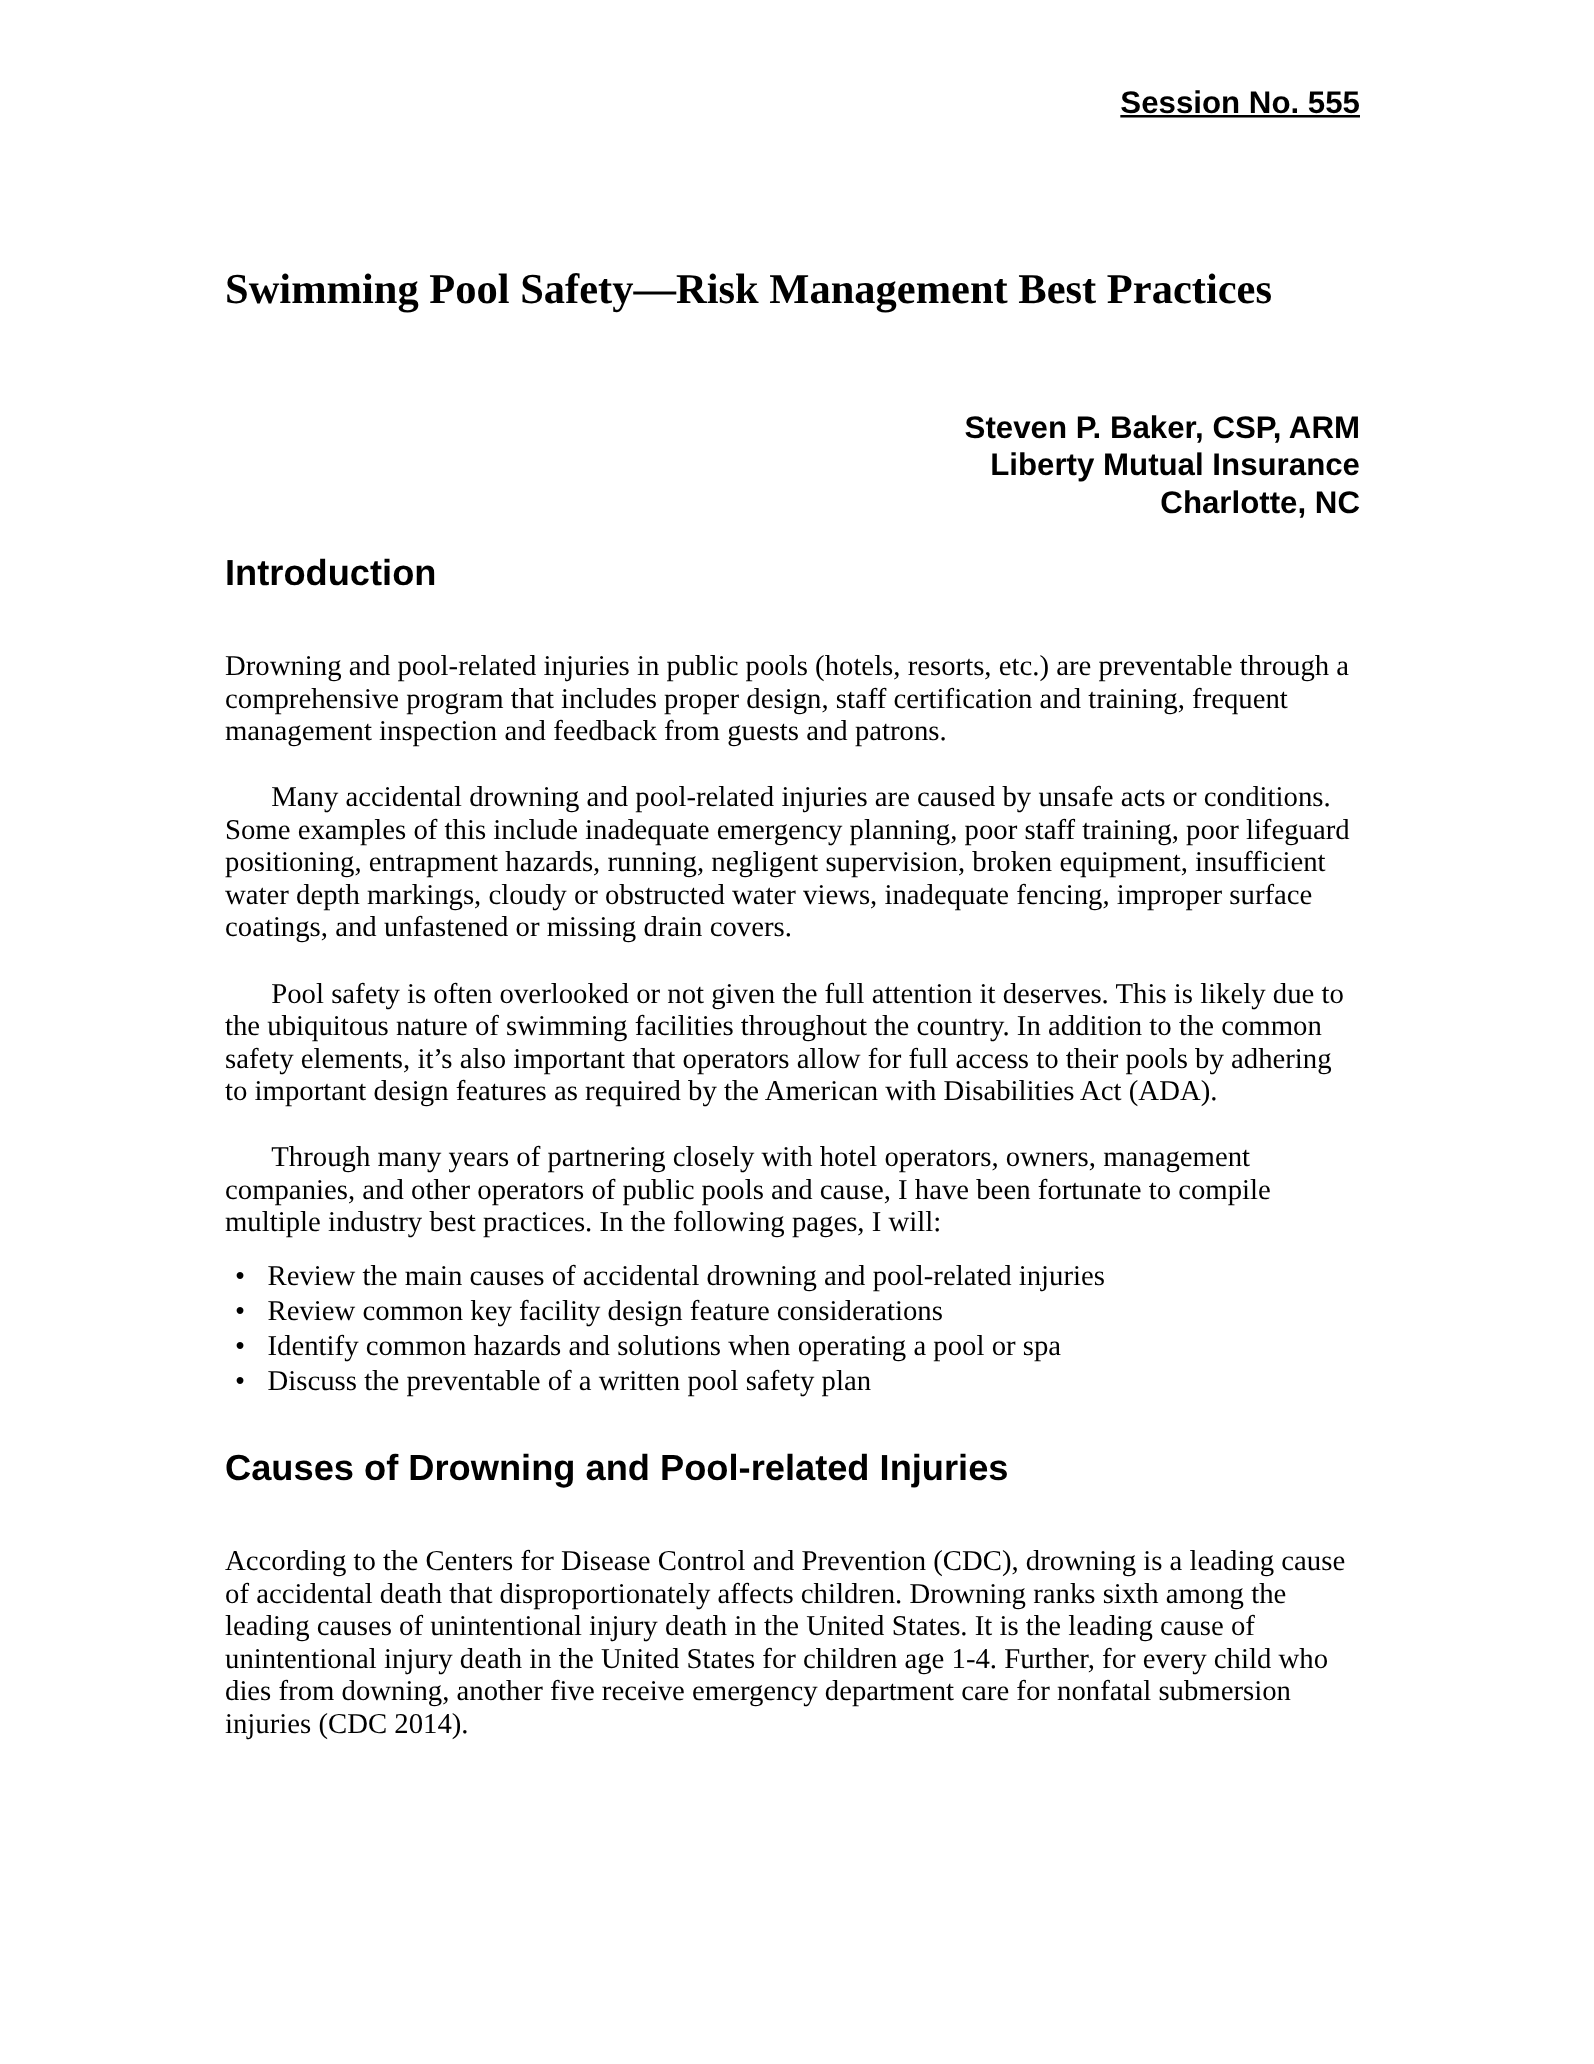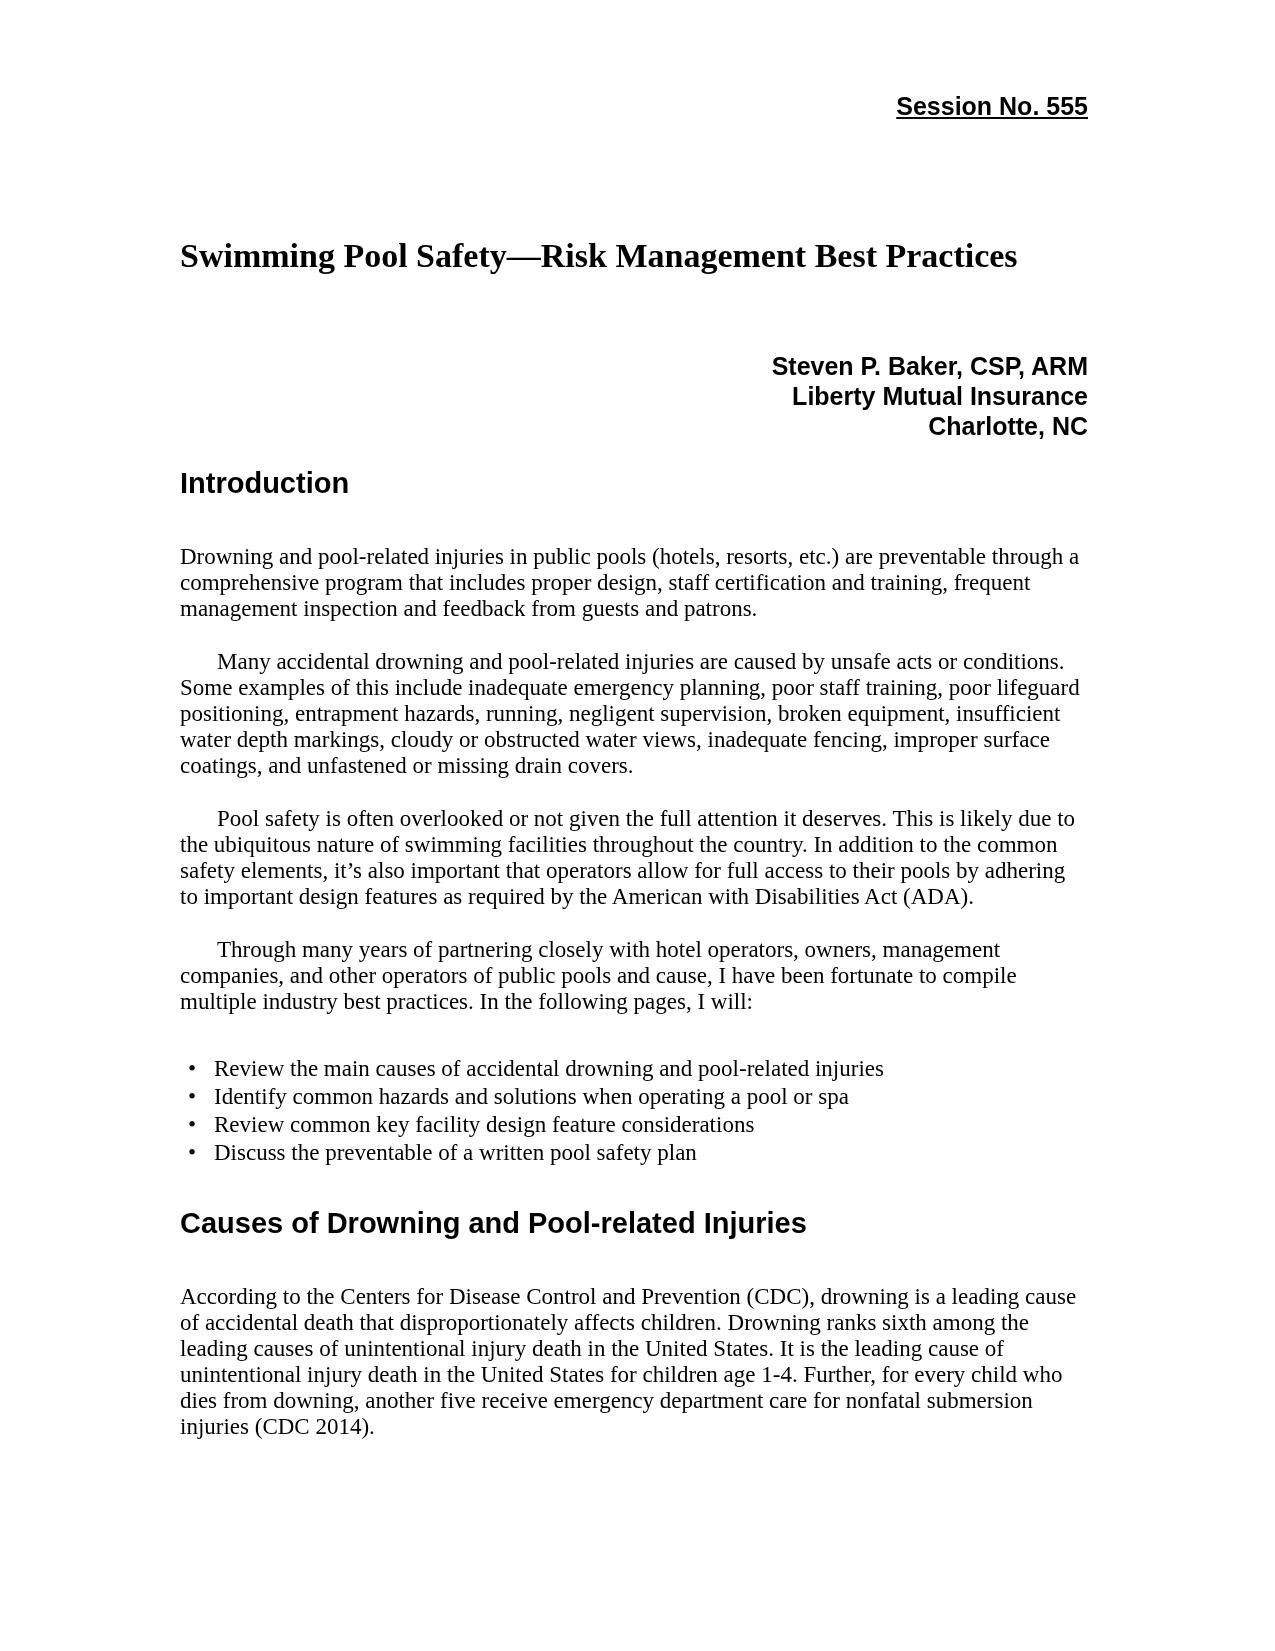--- a/index.html
+++ b/index.html
@@ -8,21 +8,21 @@
     background: #ffffff;
   }
   .page {
     position: relative;
     width: 1275px;
     height: 1651px;
     margin: 0 auto;
     background: #ffffff;
     color: #000000;
     box-sizing: border-box;
-    padding: 92px 187px 0 180px;
+    padding: 68px 187px 0 180px;
     overflow: hidden;
     font-family: "Liberation Serif", serif;
   }
   .session {
     font-family: "Liberation Sans", sans-serif;
     font-weight: bold;
     font-size: 25px;
     line-height: 29px;
     text-align: right;
     text-decoration: underline;
@@ -60,21 +60,21 @@
     margin: 27px 0 0 0;
     text-align: left;
   }
   p.body-para.first-after-heading {
     margin-top: 44px;
   }
   p.body-para.indent {
     text-indent: 37px;
   }
   ul.bullet-list {
-    margin: 40px 0 0 0;
+    margin: 16px 0 0 0;
     padding: 0;
     list-style: none;
   }
   ul.bullet-list li {
     position: relative;
     font-family: "Liberation Serif", serif;
     font-size: 23px;
     line-height: 28px;
     padding-left: 34px;
   }
@@ -105,22 +105,22 @@
   <p class="body-para first-after-heading">Drowning and pool-related injuries in public pools (hotels, resorts, etc.) are preventable through a comprehensive program that includes proper design, staff certification and training, frequent management inspection and feedback from guests and patrons.</p>
 
   <p class="body-para indent">Many accidental drowning and pool-related injuries are caused by unsafe acts or conditions. Some examples of this include inadequate emergency planning, poor staff training, poor lifeguard positioning, entrapment hazards, running, negligent supervision, broken equipment, insufficient water depth markings, cloudy or obstructed water views, inadequate fencing, improper surface coatings, and unfastened or missing drain covers.</p>
 
   <p class="body-para indent">Pool safety is often overlooked or not given the full attention it deserves. This is likely due to the ubiquitous nature of swimming facilities throughout the country. In addition to the common safety elements, it’s also important that operators allow for full access to their pools by adhering to important design features as required by the American with Disabilities Act (ADA).</p>
 
   <p class="body-para indent">Through many years of partnering closely with hotel operators, owners, management companies, and other operators of public pools and cause, I have been fortunate to compile multiple industry best practices. In the following pages, I will:</p>
 
   <ul class="bullet-list">
     <li>Review the main causes of accidental drowning and pool-related injuries</li>
+    <li>Review common key facility design feature considerations</li>
     <li>Identify common hazards and solutions when operating a pool or spa</li>
-    <li>Review common key facility design feature considerations</li>
     <li>Discuss the preventable of a written pool safety plan</li>
   </ul>
 
   <h2 class="section-heading causes">Causes of Drowning and Pool-related Injuries</h2>
 
   <p class="body-para first-after-heading">According to the Centers for Disease Control and Prevention (CDC), drowning is a leading cause of accidental death that disproportionately affects children. Drowning ranks sixth among the leading causes of unintentional injury death in the United States. It is the leading cause of unintentional injury death in the United States for children age 1-4. Further, for every child who dies from downing, another five receive emergency department care for nonfatal submersion injuries (CDC 2014).</p>
 
 </div>
 
 </body></html>

